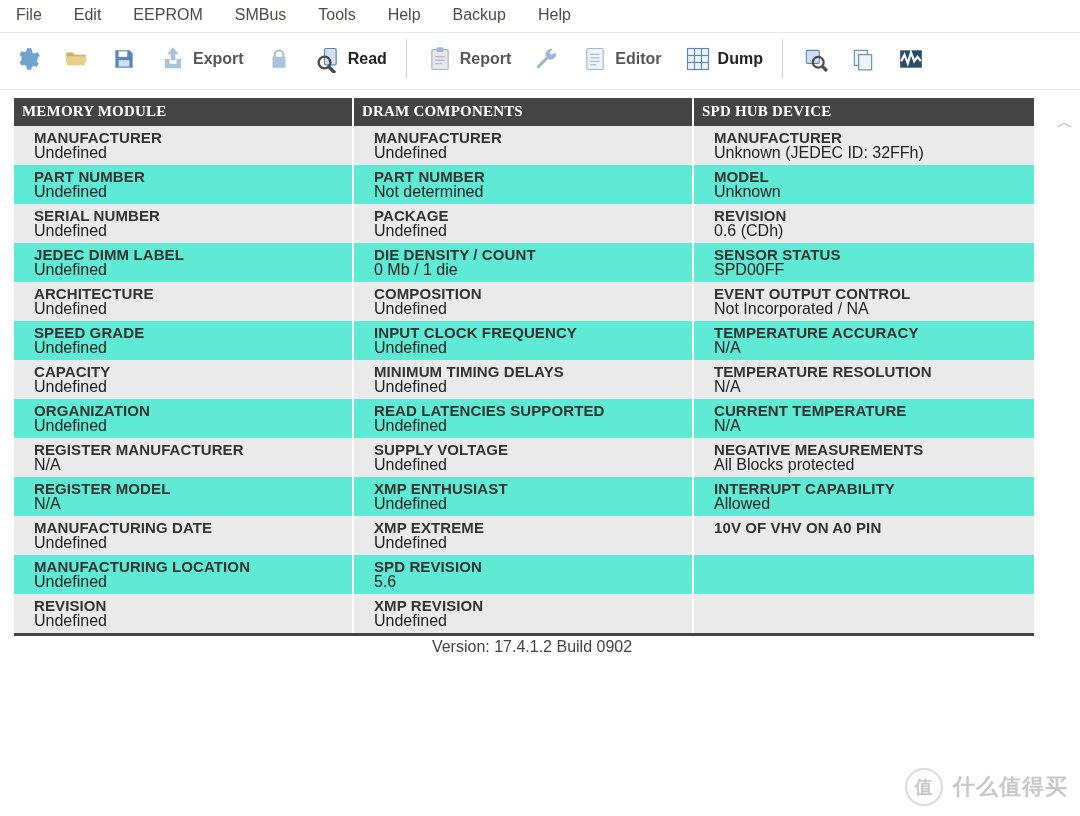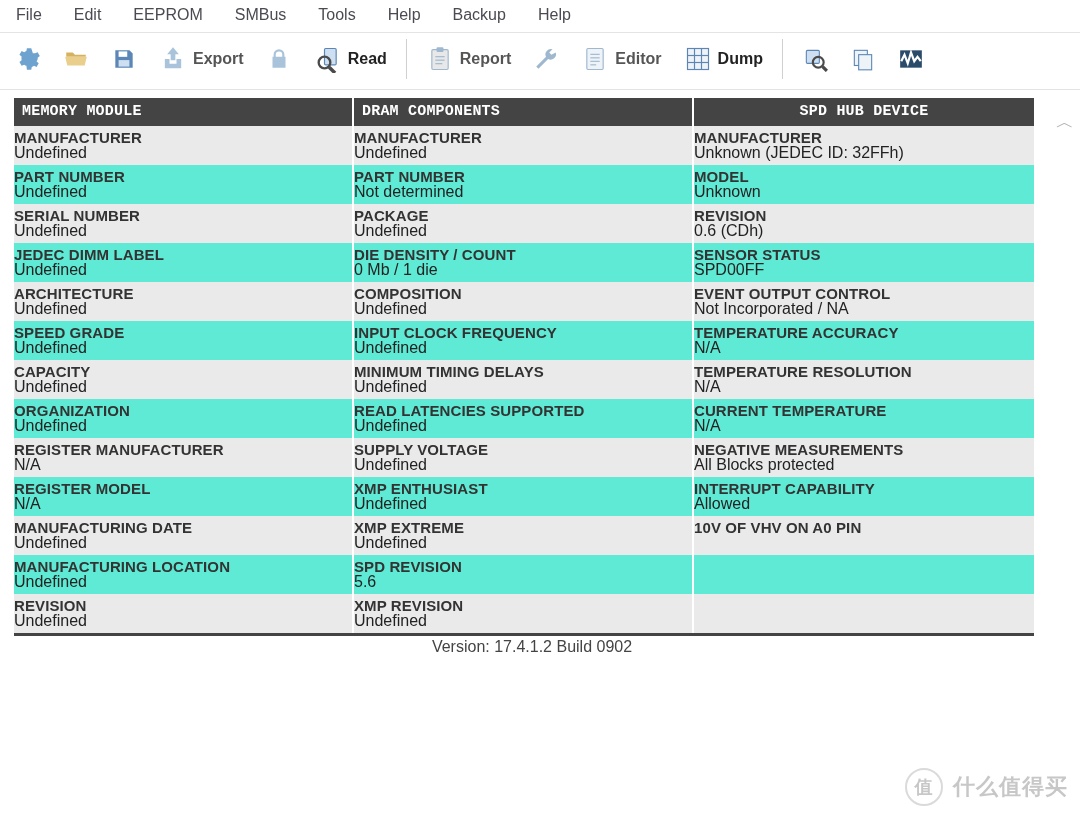--- a/index.html
+++ b/index.html
@@ -64,26 +64,26 @@
   .col {
     width: 340px;
   }
   .col-head {
     background: #444444;
     color: #fff;
     font-weight: 700;
     font-size: 15px;
     letter-spacing: .2px;
     padding: 5px 8px 6px 8px;
-    font-family: Liberation Mono, monospace;
+    font-family: Liberation Serif, serif;
     border-right: 2px solid #fff;
   }
-  .col:last-child .col-head { border-right: none; text-align: center; }
+  .col:last-child .col-head { border-right: none; }
   .row {
-    padding: 3px 8px 3px 0;
+    padding: 3px 8px 3px 20px;
     border-right: 2px solid #fff;
   }
   .col:last-child .row { border-right: none; }
   .row.odd  { background: #eaeaea; }
   .row.even { background: #5eead4; }
   .row .label {
     font-weight: 700;
     font-size: 15px;
     color: #333;
     text-transform: uppercase;

